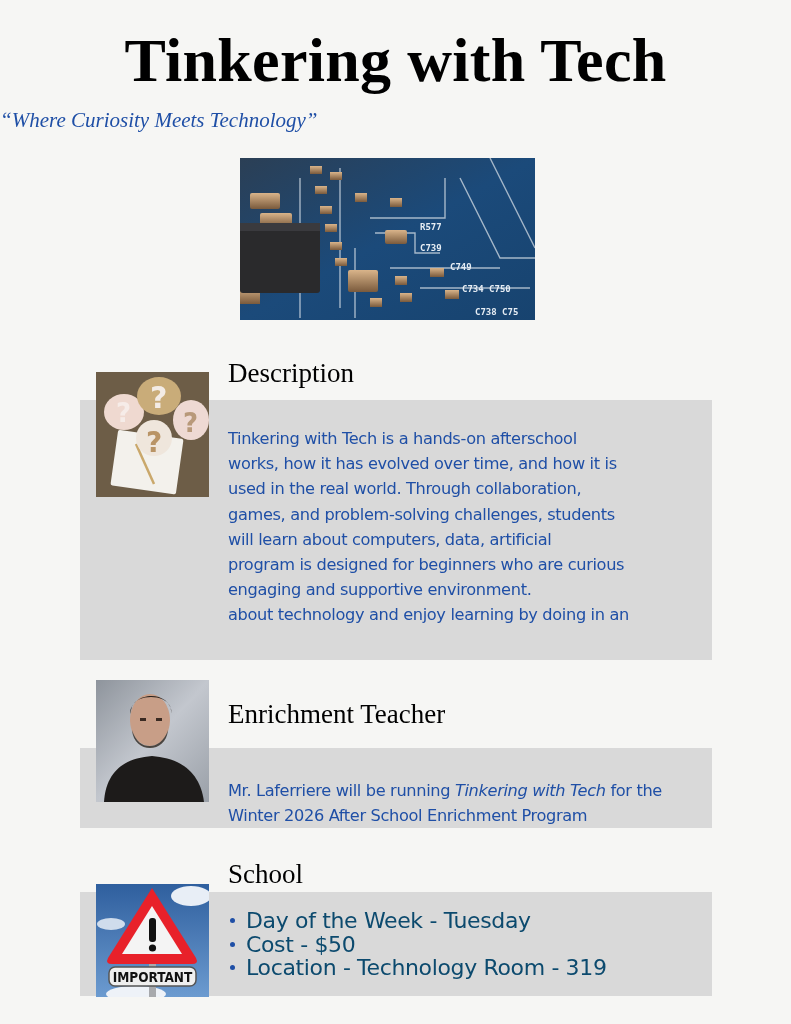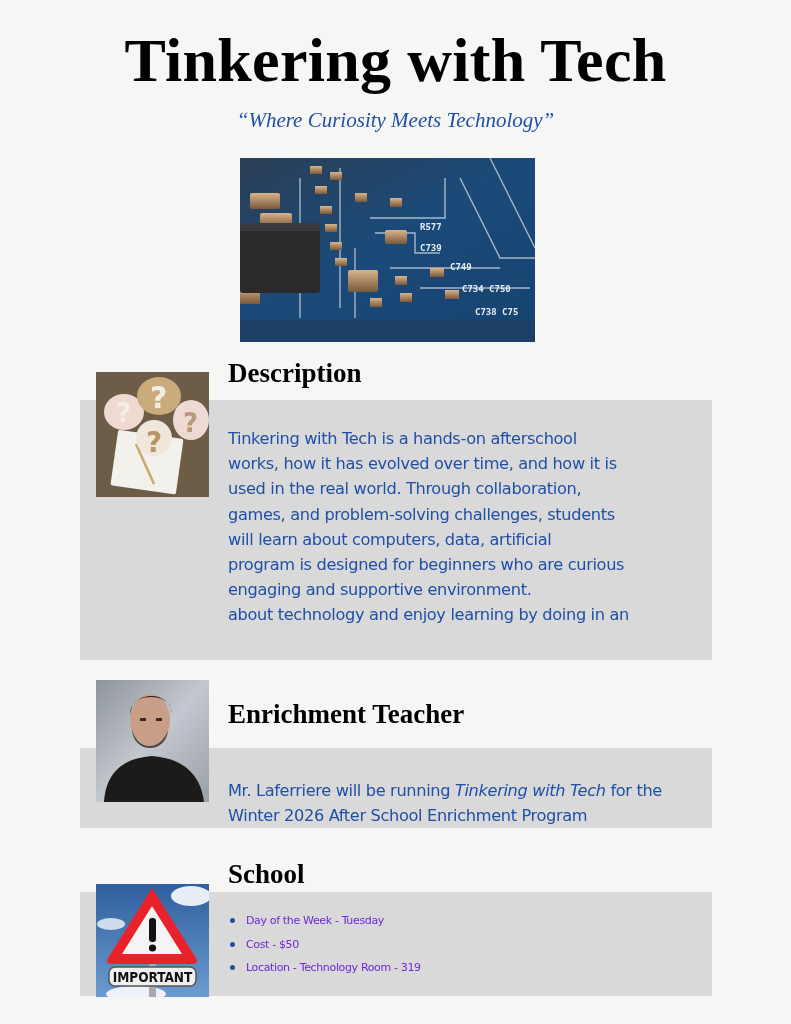--- a/index.html
+++ b/index.html
@@ -5,48 +5,48 @@
   * { box-sizing: border-box; margin: 0; padding: 0; }
   html, body { width: 791px; height: 1024px; background: #f6f6f4; overflow: hidden; }
   body { position: relative; font-family: "DejaVu Sans", sans-serif; }
 
   .title {
     position: absolute; left: 0; top: 24px; width: 791px; text-align: center;
     font-family: "Liberation Serif", serif; font-weight: bold; font-size: 62px;
     color: #000; letter-spacing: 0.3px; line-height: 72px;
   }
   .tagline {
-    position: absolute; left: 0; top: 107px; width: 791px; text-align: center;
+    position: absolute; left: 0; top: 107px; width: 791px; 
     font-family: "Liberation Serif", serif; font-style: italic; font-size: 21px;
     color: #1f4fa6; line-height: 26px;
   }
 
   .hero {
-    position: absolute; left: 240px; top: 158px; width: 295px; height: 184px;
+    position: absolute; left: 240px; top: 158px; width: 295px; height: 162px;
     background: #1d3f66; overflow: hidden;
   }
 
   .panel { position: absolute; left: 80px; width: 632px; background: #d9d9d9; }
   .thumb { position: absolute; left: 96px; width: 113px; overflow: hidden; }
 
   .heading {
     position: absolute; left: 228px;
-    font-family: "Liberation Serif", serif; font-weight: bold; font-size: 27px;
+    font-family: "Liberation Serif", serif; font-weight: normal; font-size: 27px;
     color: #000; line-height: 32px;
   }
   .body-text {
     position: absolute; left: 228px; width: 470px;
     font-family: "DejaVu Sans", sans-serif; font-size: 16.2px; line-height: 25.2px;
     color: #1f4fa6; letter-spacing: -0.35px; margin-top: 21px;
   }
   .body-text em { font-style: italic; }
 
   ul.details { list-style: none; position: absolute; left: 228px; top: 909px; }
   ul.details li {
-    font-size: 11px; line-height: 23.5px; color: #6d28d9; letter-spacing: -0.35px;
+    font-size: 22px; line-height: 23.5px; color: #0c4a6e; letter-spacing: -0.35px;
     padding-left: 18px; position: relative;
   }
   ul.details li::before {
     content: ""; position: absolute; left: 2px; top: 9px; width: 5px; height: 5px;
     border-radius: 50%; background: #1f4fa6;
   }
 </style>
 </head>
 <body>
 

